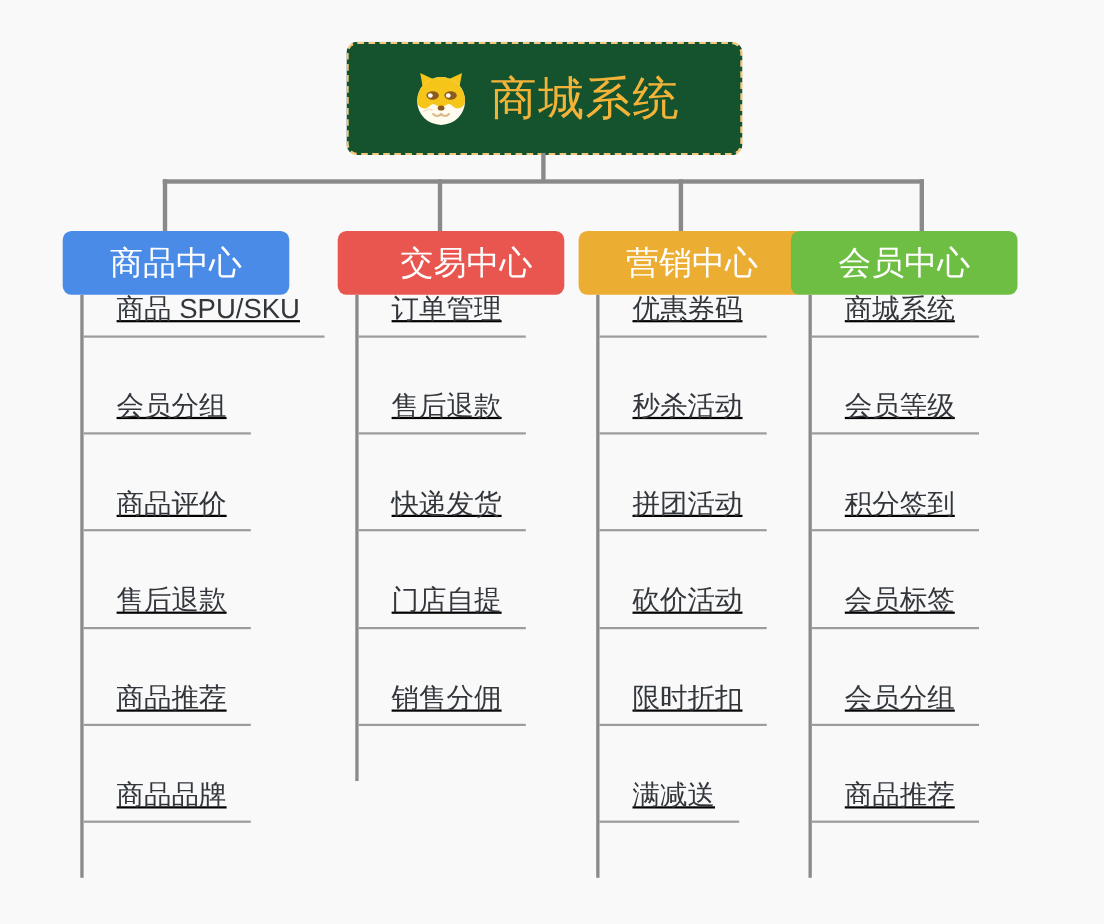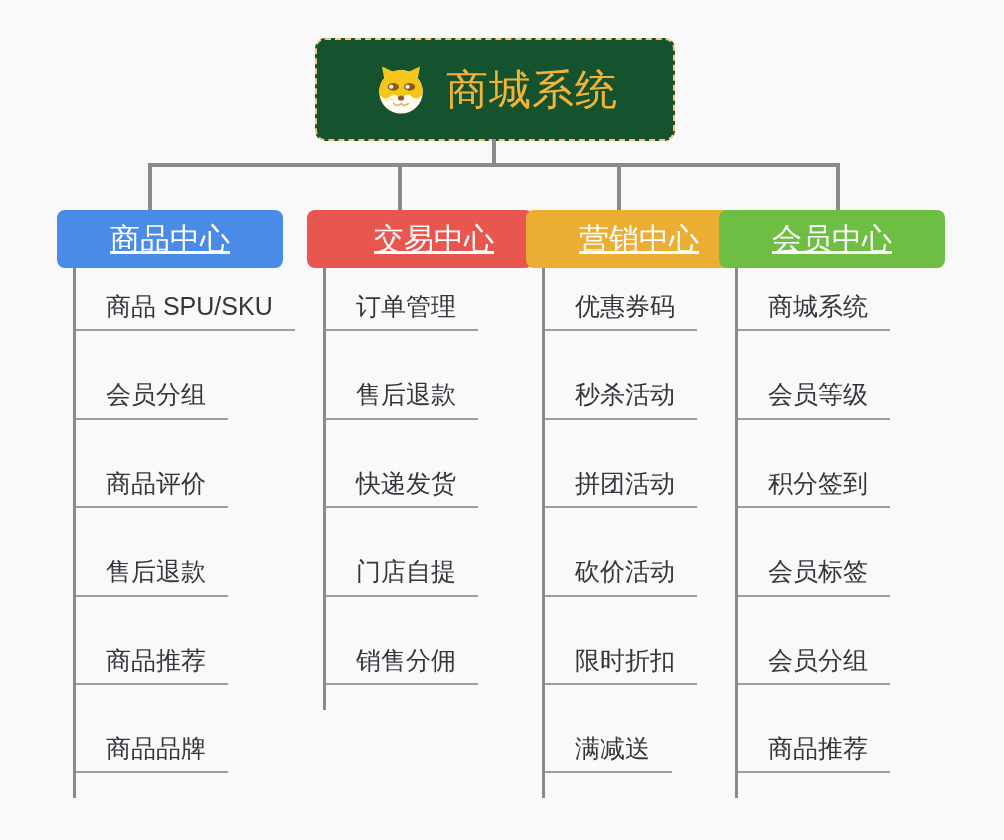--- a/index.html
+++ b/index.html
@@ -15,32 +15,31 @@
   }
   .root-title { font-size:42px; color:#f2b338; letter-spacing:1px; white-space:nowrap; }
   .doge { width:58px; height:58px; display:inline-block; }
 
   
   .conn { position:absolute; background:#8a8a8a; }
 
   
   .column { position:absolute; top:210px; width:190px; }
   .hdr {
-    width:226px; height:58px; border-radius:8px; color:#ffffff; font-size:30px;
+    width:206px; height:58px; border-radius:8px; color:#ffffff; font-size:30px;
     display:flex; align-items:center; justify-content:center; box-sizing:border-box;
     white-space:nowrap;
-    text-decoration:underline;
   }
   .b0 { background:#4a8be8; }
   .b1 { background:#e9564f;padding-left:28px; }
   .b2 { background:#ecad33; }
   .b3 { background:#6dbe42; }
 
   .leaves { position:relative; margin-left:16px; border-left:3px solid #8a8a8a; }
-  .slot { height:88.4px; display:flex; align-items:center; }
+  .slot { height:88.4px; display:flex; align-items:flex-start;text-decoration:underline; }
   .leaf {
     display:inline-block; border-bottom:2px solid #9c9c9c; box-sizing:border-box;
     padding:0 22px 9px 30px; font-size:25px; color:#33373c; white-space:nowrap; line-height:1.1;
   }
 </style>
 </head>
 <body>
 
 <div class="canvas">
 

